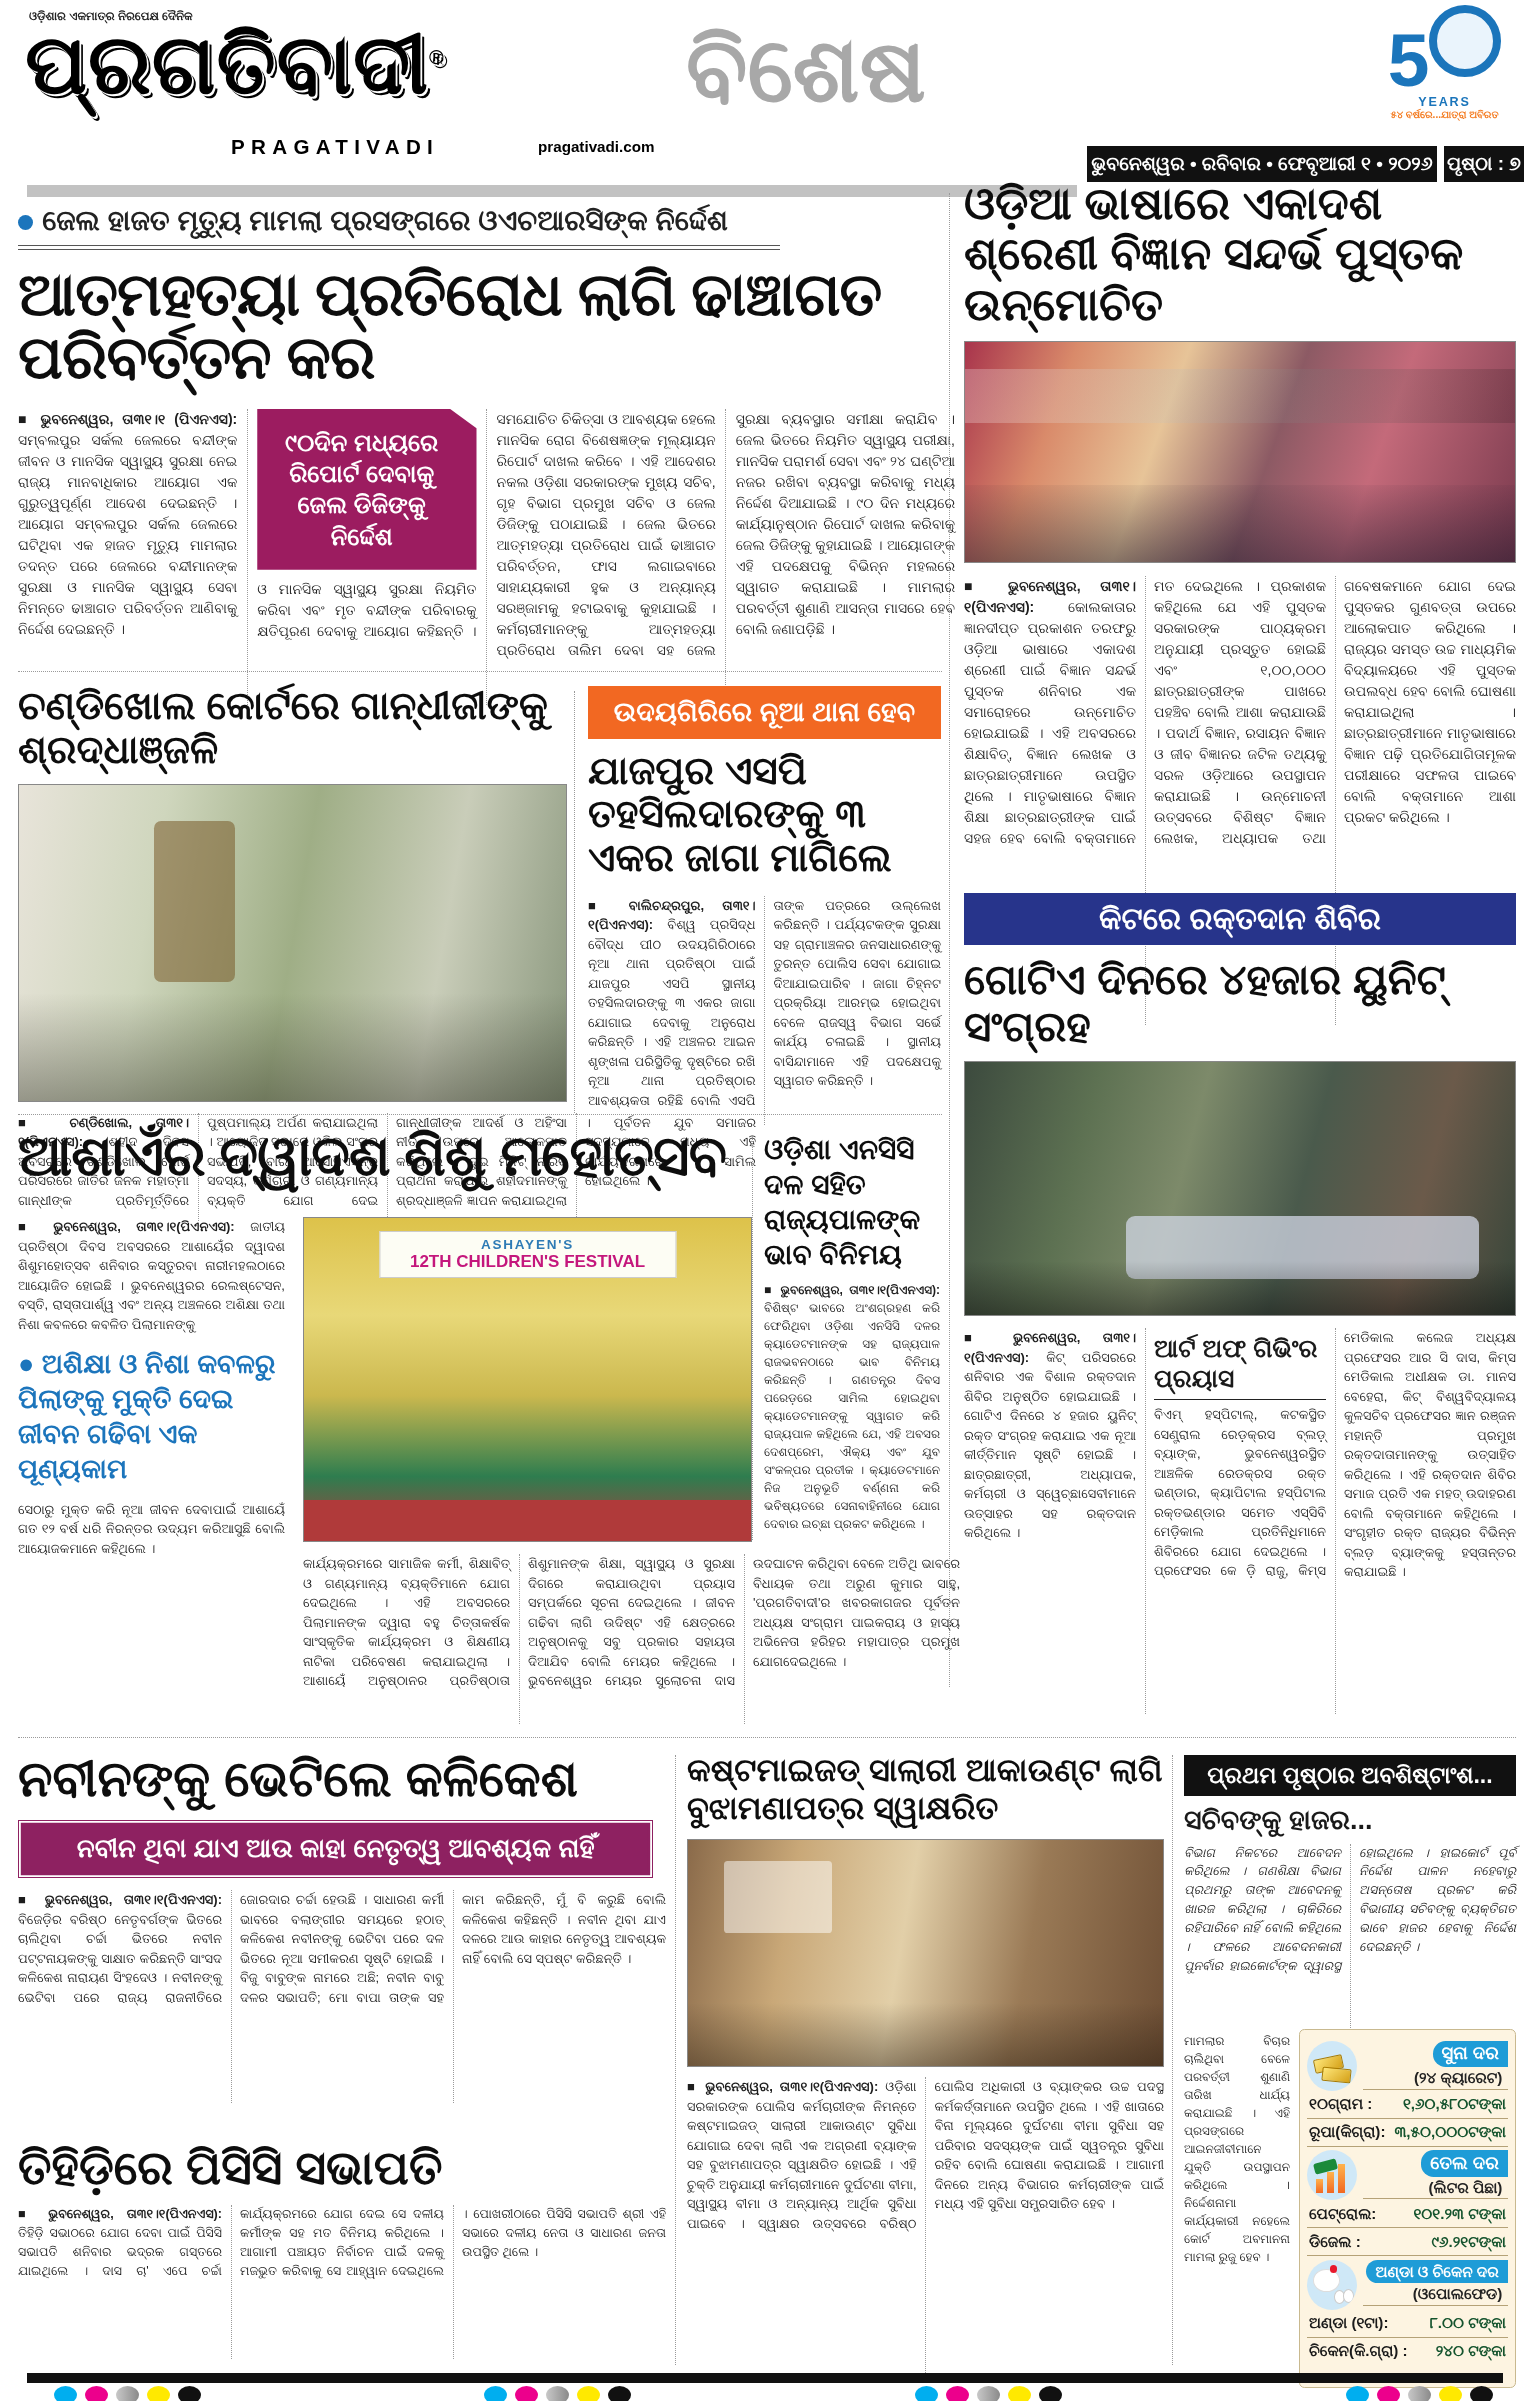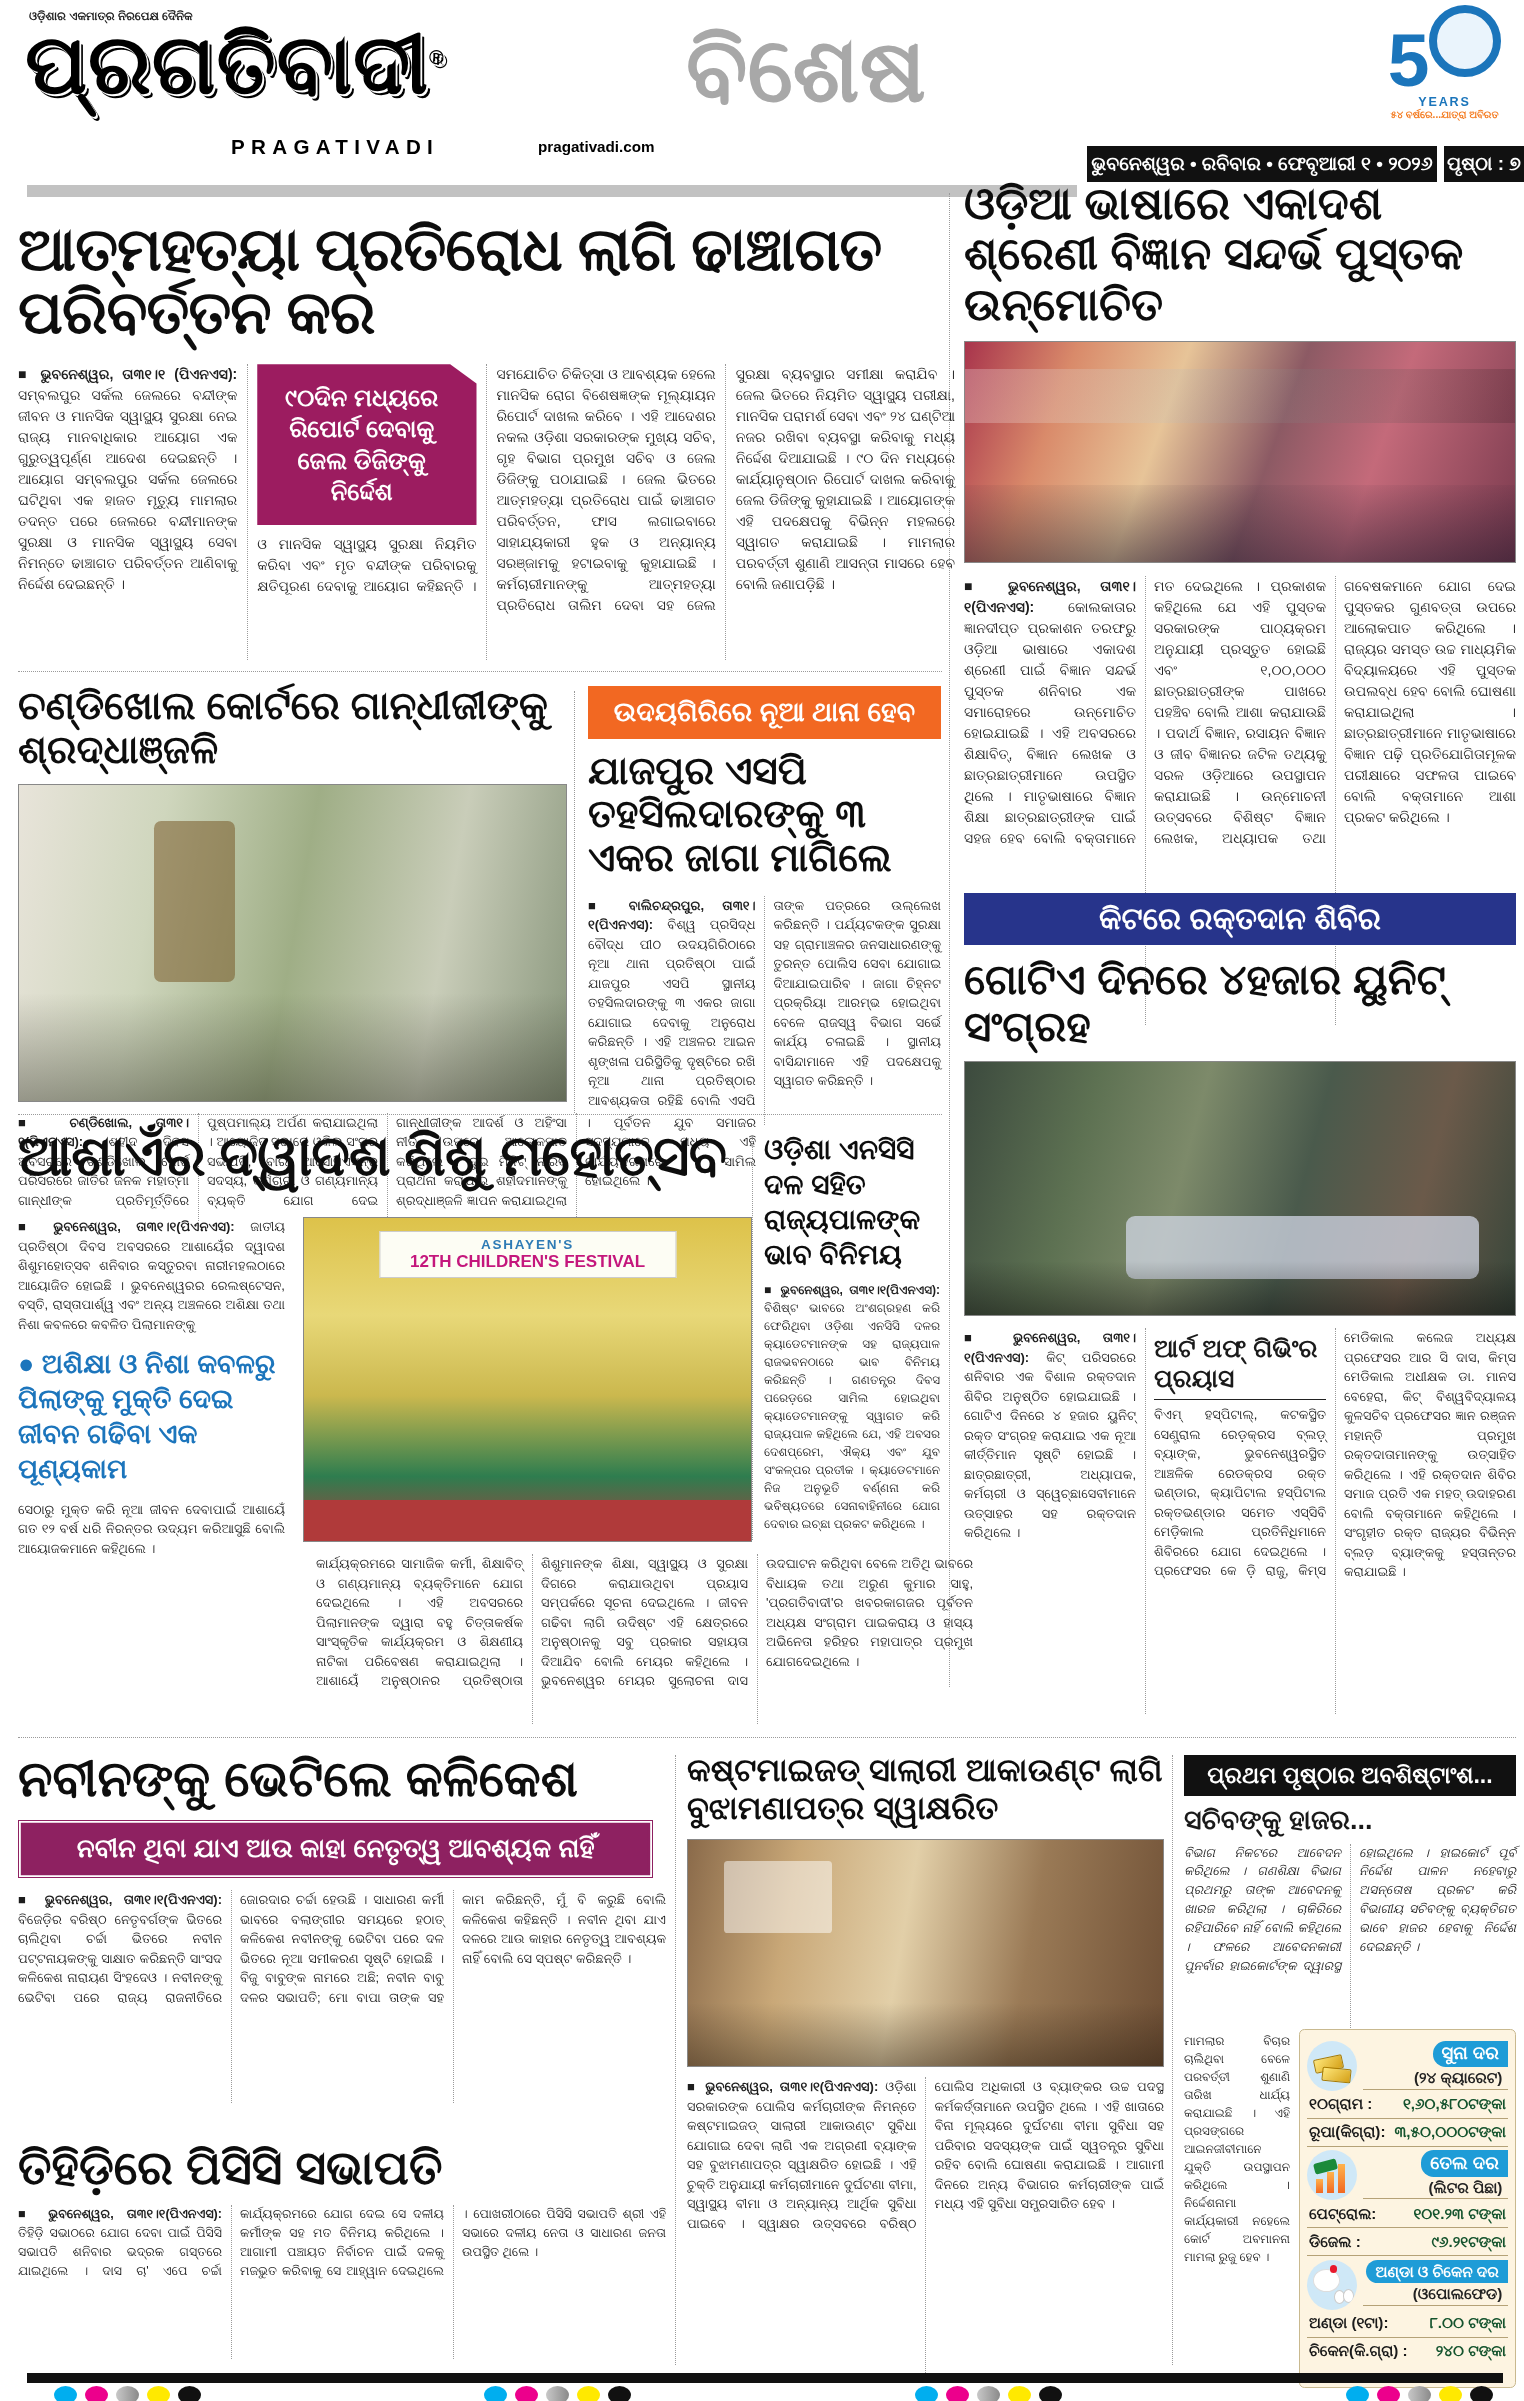--- a/index.html
+++ b/index.html
@@ -88,20 +88,24 @@
     <div><span class="anniv-num">5</span><span class="anniv-circle"></span></div>
     <div class="anniv-years">YEARS</div>
     <div class="anniv-line">୫୪ ବର୍ଷରେ...ଯାତ୍ରା ଅବିରତ</div>
   </div>
 
   <div class="abs datebar" style="left:1087px;top:146px;width:350px;height:36px;">ଭୁବନେଶ୍ୱର • ରବିବାର • ଫେବୃଆରୀ ୧ • ୨୦୨୬</div>
   <div class="abs datebar" style="left:1444px;top:146px;width:80px;height:36px;">ପୃଷ୍ଠା : ୭</div>
   <div class="abs grayrule" style="left:27px;top:185px;width:1050px;height:11.7px;"></div>
 
   <div class="abs" style="left:18px;top:205px;width:937px;">
+    <div>
+      <span class="bullet-blue"></span><span class="kicker">ଜେଲ ହାଜତ ମୃତ୍ୟୁ ମାମଲା ପ୍ରସଙ୍ଗରେ ଓଏଚଆରସିଙ୍କ ନିର୍ଦ୍ଦେଶ</span>
+      <div class="dblrule" style="width:762px;margin-top:7.2px;"></div>
+    </div>
     <div class="headline-xl" style="margin-top:14.4px;">ଆତ୍ମହତ୍ୟା ପ୍ରତିରୋଧ ଲାଗି ଢାଞ୍ଚାଗତ ପରିବର୍ତ୍ତନ କର</div>
     <div class="cols4" style="margin-top:20px;height:296px;">
       <p class="body"><b class="byline">■ ଭୁବନେଶ୍ୱର, ତା୩୧।୧ (ପିଏନଏସ):</b> <span>ସମ୍ବଲପୁର ସର୍କଲ ଜେଲରେ ବନ୍ଦୀଙ୍କ ଜୀବନ ଓ ମାନସିକ ସ୍ୱାସ୍ଥ୍ୟ ସୁରକ୍ଷା ନେଇ ରାଜ୍ୟ ମାନବାଧିକାର ଆୟୋଗ ଏକ ଗୁରୁତ୍ୱପୂର୍ଣ୍ଣ ଆଦେଶ ଦେଇଛନ୍ତି । ଆୟୋଗ ସମ୍ବଲପୁର ସର୍କଲ ଜେଲରେ ଘଟିଥିବା ଏକ ହାଜତ ମୃତ୍ୟୁ ମାମଲାର ତଦନ୍ତ ପରେ ଜେଲରେ ବନ୍ଦୀମାନଙ୍କ ସୁରକ୍ଷା ଓ ମାନସିକ ସ୍ୱାସ୍ଥ୍ୟ ସେବା ନିମନ୍ତେ ଢାଞ୍ଚାଗତ ପରିବର୍ତ୍ତନ ଆଣିବାକୁ ନିର୍ଦ୍ଦେଶ ଦେଇଛନ୍ତି ।</span></p>
       <div class="callout">୯୦ଦିନ ମଧ୍ୟରେ ରିପୋର୍ଟ ଦେବାକୁ ଜେଲ ଡିଜିଙ୍କୁ ନିର୍ଦ୍ଦେଶ</div>
       <p class="body">ଓ ମାନସିକ ସ୍ୱାସ୍ଥ୍ୟ ସୁରକ୍ଷା ନିୟମିତ କରିବା ଏବଂ ମୃତ ବନ୍ଦୀଙ୍କ ପରିବାରକୁ କ୍ଷତିପୂରଣ ଦେବାକୁ ଆୟୋଗ କହିଛନ୍ତି । ସମଯୋଚିତ ଚିକିତ୍ସା ଓ ଆବଶ୍ୟକ ହେଲେ ମାନସିକ ରୋଗ ବିଶେଷଜ୍ଞଙ୍କ ମୂଲ୍ୟାୟନ ରିପୋର୍ଟ ଦାଖଲ କରିବେ । ଏହି ଆଦେଶର ନକଲ ଓଡ଼ିଶା ସରକାରଙ୍କ ମୁଖ୍ୟ ସଚିବ, ଗୃହ ବିଭାଗ ପ୍ରମୁଖ ସଚିବ ଓ ଜେଲ ଡିଜିଙ୍କୁ ପଠାଯାଇଛି । ଜେଲ ଭିତରେ ଆତ୍ମହତ୍ୟା ପ୍ରତିରୋଧ ପାଇଁ ଢାଞ୍ଚାଗତ ପରିବର୍ତ୍ତନ, ଫାସ ଲଗାଇବାରେ ସାହାଯ୍ୟକାରୀ ହୁକ ଓ ଅନ୍ୟାନ୍ୟ ସରଞ୍ଜାମକୁ ହଟାଇବାକୁ କୁହାଯାଇଛି । କର୍ମଚାରୀମାନଙ୍କୁ ଆତ୍ମହତ୍ୟା ପ୍ରତିରୋଧ ତାଲିମ ଦେବା ସହ ଜେଲ ସୁରକ୍ଷା ବ୍ୟବସ୍ଥାର ସମୀକ୍ଷା କରାଯିବ । ଜେଲ ଭିତରେ ନିୟମିତ ସ୍ୱାସ୍ଥ୍ୟ ପରୀକ୍ଷା, ମାନସିକ ପରାମର୍ଶ ସେବା ଏବଂ ୨୪ ଘଣ୍ଟିଆ ନଜର ରଖିବା ବ୍ୟବସ୍ଥା କରିବାକୁ ମଧ୍ୟ ନିର୍ଦ୍ଦେଶ ଦିଆଯାଇଛି । ୯୦ ଦିନ ମଧ୍ୟରେ କାର୍ଯ୍ୟାନୁଷ୍ଠାନ ରିପୋର୍ଟ ଦାଖଲ କରିବାକୁ ଜେଲ ଡିଜିଙ୍କୁ କୁହାଯାଇଛି । ଆୟୋଗଙ୍କ ଏହି ପଦକ୍ଷେପକୁ ବିଭିନ୍ନ ମହଲରେ ସ୍ୱାଗତ କରାଯାଇଛି । ମାମଲାର ପରବର୍ତ୍ତୀ ଶୁଣାଣି ଆସନ୍ତା ମାସରେ ହେବ ବୋଲି ଜଣାପଡ଼ିଛି ।</p>
     </div>
   </div>
 
   <div class="abs vsep" style="left:949px;top:193px;height:1494px;"></div>
 
@@ -159,21 +163,21 @@
       <div class="subhead-blue" style="margin:12.6px 0;">● ଅଶିକ୍ଷା ଓ ନିଶା କବଳରୁ ପିଲାଙ୍କୁ ମୁକ୍ତି ଦେଇ ଜୀବନ ଗଢିବା ଏକ ପୂଣ୍ୟକାମ</div>
       <p class="body" style="font-size:13px;">ସେଠାରୁ ମୁକ୍ତ କରି ନୂଆ ଜୀବନ ଦେବାପାଇଁ ଆଶାୟେଁ ଗତ ୧୨ ବର୍ଷ ଧରି ନିରନ୍ତର ଉଦ୍ୟମ କରିଆସୁଛି ବୋଲି ଆୟୋଜକମାନେ କହିଥିଲେ ।</p>
     </div>
     <div class="photo" style="position:absolute;left:285px;top:90px;width:447px;height:323px;background:linear-gradient(180deg,#ddc24a 0%,#e8d878 30%,#cbb84e 55%,#2e7d4f 80%,#b03a3a 100%);">
       <div class="caption-banner">
         <div class="l1">ASHAYEN'S</div>
         <div class="l2">12TH CHILDREN'S FESTIVAL</div>
       </div>
       <div class="strip" style="bottom:0;height:41px;background:#b03a3a;"></div>
     </div>
-    <div class="cols3" style="position:absolute;left:298px;top:427px;width:657px;height:170px;">
+    <div class="cols3" style="position:absolute;left:285px;top:427px;width:657px;height:170px;">
       <p class="body" style="font-size:13px;">କାର୍ଯ୍ୟକ୍ରମରେ ସାମାଜିକ କର୍ମୀ, ଶିକ୍ଷାବିତ୍ ଓ ଗଣ୍ୟମାନ୍ୟ ବ୍ୟକ୍ତିମାନେ ଯୋଗ ଦେଇଥିଲେ । ଏହି ଅବସରରେ ପିଲାମାନଙ୍କ ଦ୍ୱାରା ବହୁ ଚିତ୍ତାକର୍ଷକ ସାଂସ୍କୃତିକ କାର୍ଯ୍ୟକ୍ରମ ଓ ଶିକ୍ଷଣୀୟ ନାଟିକା ପରିବେଷଣ କରାଯାଇଥିଲା । ଆଶାୟେଁ ଅନୁଷ୍ଠାନର ପ୍ରତିଷ୍ଠାତା ଶିଶୁମାନଙ୍କ ଶିକ୍ଷା, ସ୍ୱାସ୍ଥ୍ୟ ଓ ସୁରକ୍ଷା ଦିଗରେ କରାଯାଉଥିବା ପ୍ରୟାସ ସମ୍ପର୍କରେ ସୂଚନା ଦେଇଥିଲେ । ଜୀବନ ଗଢିବା ଲାଗି ଉଦିଷ୍ଟ ଏହି କ୍ଷେତ୍ରରେ ଅନୁଷ୍ଠାନକୁ ସବୁ ପ୍ରକାର ସହାୟତା ଦିଆଯିବ ବୋଲି ମେୟର କହିଥିଲେ । ଭୁବନେଶ୍ୱର ମେୟର ସୁଲୋଚନା ଦାସ ଉଦଘାଟନ କରିଥିବା ବେଳେ ଅତିଥି ଭାବରେ ବିଧାୟକ ତଥା ଅରୁଣ କୁମାର ସାହୁ, 'ପ୍ରଗତିବାଦୀ'ର ଖବରକାଗଜର ପୂର୍ବତନ ଅଧ୍ୟକ୍ଷ ସଂଗ୍ରାମ ପାଇକରାୟ ଓ ହାସ୍ୟ ଅଭିନେତା ହରିହର ମହାପାତ୍ର ପ୍ରମୁଖ ଯୋଗଦେଇଥିଲେ ।</p>
     </div>
   </div>
 
   <div class="abs vsep" style="left:752px;top:1136px;height:404px;"></div>
   <div class="abs" style="left:764px;top:1132px;width:176px;">
     <div class="headline-sm">ଓଡ଼ିଶା ଏନସିସି ଦଳ ସହିତ ରାଜ୍ୟପାଳଙ୍କ ଭାବ ବିନିମୟ</div>
     <p class="body" style="font-size:12px;margin-top:9px;"><b class="byline">■ ଭୁବନେଶ୍ୱର, ତା୩୧।୧(ପିଏନଏସ):</b> <span>ବିଶିଷ୍ଟ ଭାବରେ ଅଂଶଗ୍ରହଣ କରି ଫେରିଥିବା ଓଡ଼ିଶା ଏନସିସି ଦଳର କ୍ୟାଡେଟମାନଙ୍କ ସହ ରାଜ୍ୟପାଳ ରାଜଭବନଠାରେ ଭାବ ବିନିମୟ କରିଛନ୍ତି । ଗଣତନ୍ତ୍ର ଦିବସ ପରେଡ଼ରେ ସାମିଲ ହୋଇଥିବା କ୍ୟାଡେଟମାନଙ୍କୁ ସ୍ୱାଗତ କରି ରାଜ୍ୟପାଳ କହିଥିଲେ ଯେ, ଏହି ଅବସର ଦେଶପ୍ରେମ, ଐକ୍ୟ ଏବଂ ଯୁବ ସଂକଳ୍ପର ପ୍ରତୀକ । କ୍ୟାଡେଟମାନେ ନିଜ ଅନୁଭୂତି ବର୍ଣ୍ଣନା କରି ଭବିଷ୍ୟତରେ ସେନାବାହିନୀରେ ଯୋଗ ଦେବାର ଇଚ୍ଛା ପ୍ରକଟ କରିଥିଲେ ।</span></p>
   </div>
 

